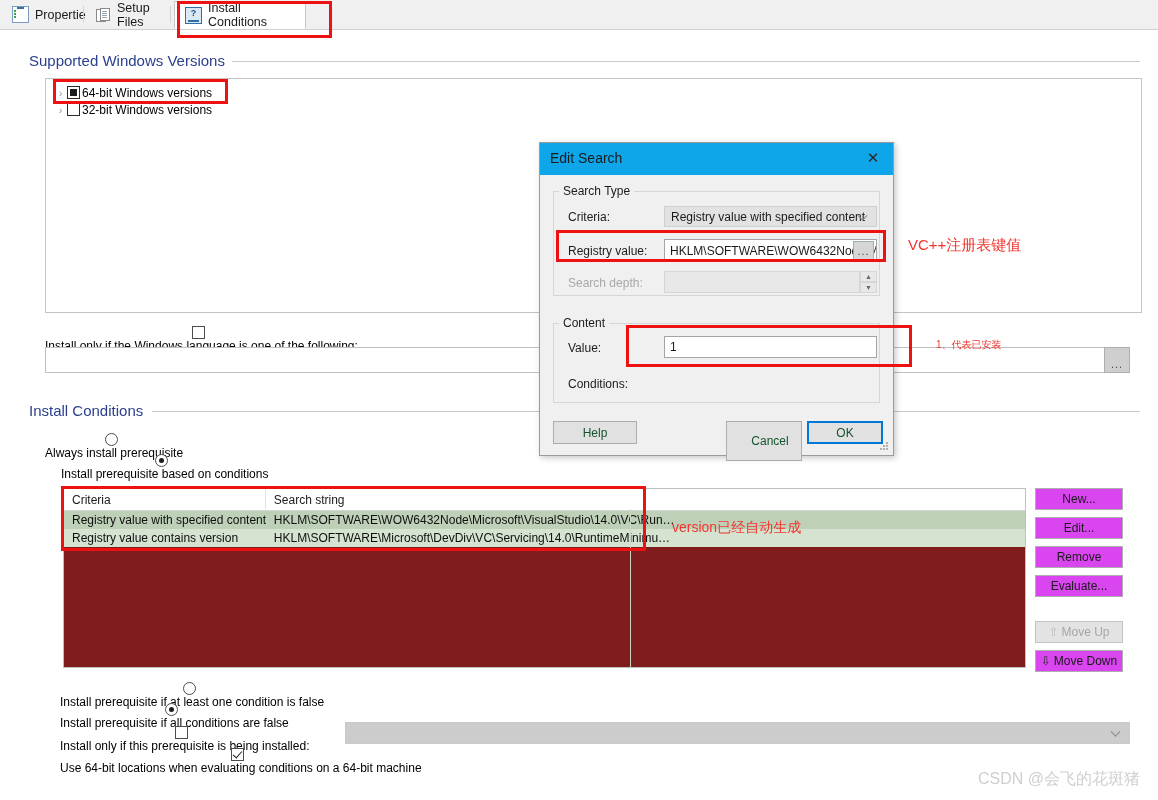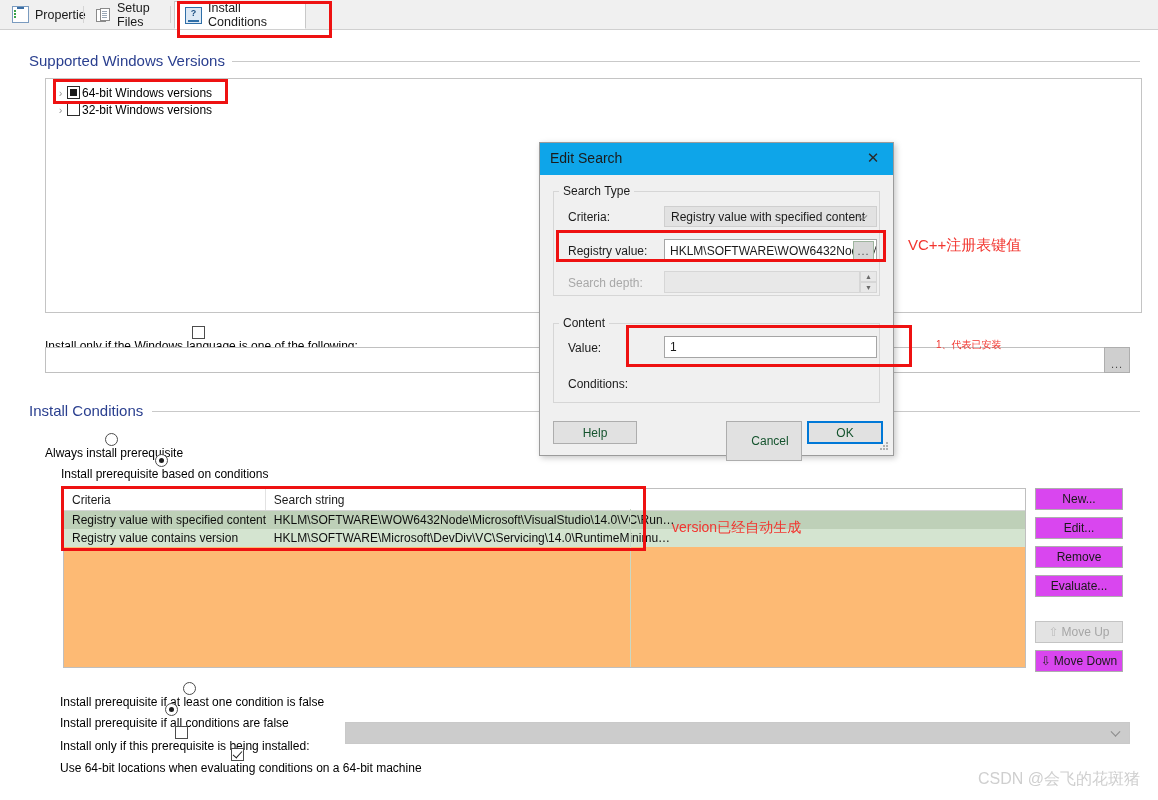--- a/index.html
+++ b/index.html
@@ -149,21 +149,21 @@
     position: absolute; box-sizing: border-box;
     background: #cfcfcf; border: 1px solid #aeaeae;
     display: flex; align-items: flex-end; justify-content: center;
     font-size: 11px; line-height: 11px; color: #4a4a4a; padding-bottom: 2px;
     letter-spacing: 1px;
   }
 
   
   .grid {
     position: absolute; box-sizing: border-box;
-    border: 1px solid #bfbfbf; background: #fdba74; overflow: hidden;
+    border: 1px solid #bfbfbf; background: #7f1d1d; overflow: hidden;
   }
   .grid-head {
     display: flex; height: 21px; align-items: center;
     background: #ffffff; border-bottom: 1px solid #d6d6d6;
     font-size: 12px; color: #1a1a1a;
   }
   .grid-head .cell { padding-left: 8px; box-sizing: border-box; }
   .grid-head .divider { width: 1px; height: 21px; background: #e2e2e2; }
   .grid-row {
     display: flex; height: 18px; align-items: center;

